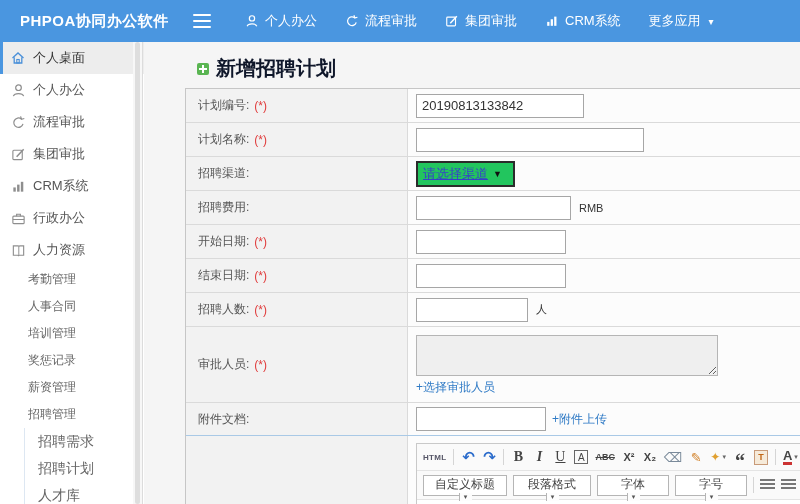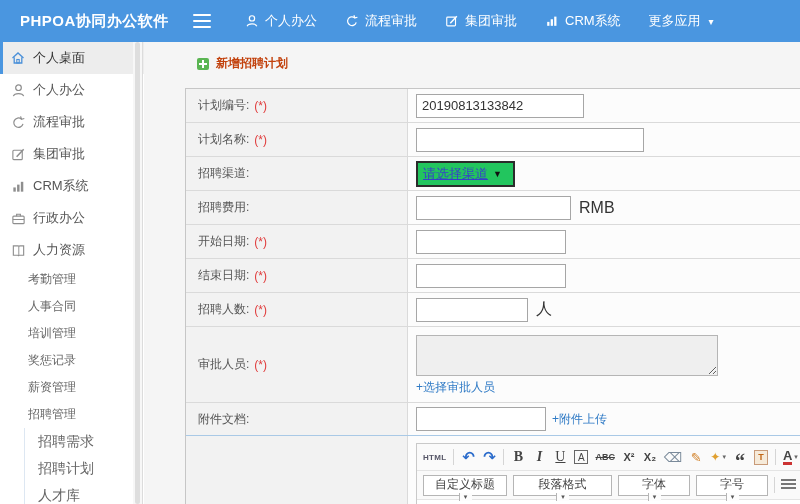--- a/index.html
+++ b/index.html
@@ -37,33 +37,33 @@
     position:absolute; top:42px; left:133px; width:10px; bottom:0;
     background:#f7f7f7; border-right:1px solid #dcdcdc;
   }
   .side-scrollbar .thumb { position:absolute; top:0; bottom:0; left:2px; width:5px; background:#dedede; border-radius:3px; }
   
   .content { position:absolute; top:42px; left:144px; right:0; bottom:0; background:#f5f5f5; }
   .page-title { position:absolute; left:53px; top:13px; display:flex; align-items:center; gap:7px; }
   .plus-icon { width:12px; height:12px; background:#5ab552; border-radius:2px; position:relative; flex-shrink:0; }
   .plus-icon::before { content:""; position:absolute; left:2px; top:5px; width:8px; height:2px; background:#fff; }
   .plus-icon::after  { content:""; position:absolute; left:5px; top:2px; width:2px; height:8px; background:#fff; }
-  .page-title h1 { font-size:12px; font-weight:bold; color:#c2410c; }
+  .page-title h1 { font-size:20px; font-weight:bold; color:#0f172a; }
   
   .form-table { position:absolute; left:41px; top:46px; width:700px; border:1px solid #c6c6c6; background:#fcfcfc; }
   .frow { display:flex; border-bottom:1px solid #dadada; }
   .frow:last-child { border-bottom:none; }
   .frow.editor-row { border-top:1px solid #a9c9e6; margin-top:-1px; }
   .h34 { height:34px; }
   .flabel { width:222px; flex-shrink:0; background:#f2f2f2; display:flex; align-items:center; padding-left:12px; border-right:1px solid #dadada; font-size:12px; color:#555; }
   .req { color:#e03c3c; margin-left:5px; font-size:12px; }
   .fvalue { flex:1; display:flex; align-items:center; padding-left:8px; background:#fcfcfc; min-width:0; }
   .tin { height:24px; border:1px solid #a6a6a6; background:#fff; font-size:13px; padding:0 5px; font-family:inherit; color:#333; }
   .w165{width:168px;} .w225{width:228px;} .w152{width:155px;} .w148{width:150px;} .w110{width:112px;} .w128{width:130px;}
-  .suffix { margin-left:8px; font-size:16px; color:#333; }
+  .suffix { margin-left:8px; font-size:11px; color:#333; }
   .sel-channel { display:flex; align-items:center; border:2px solid #2b2b2b; background:#22c55e; padding:2px 11px 2px 5px; cursor:pointer; }
   .sel-channel .stext { color:#3642c8; text-decoration:underline; font-size:13px; }
   .sel-channel .scaret { font-size:9px; color:#111; margin-left:5px; }
   .col { flex-direction:column; align-items:flex-start; justify-content:center; }
   .approver-ta { width:302px; height:54px; background:#efefef; border:1px solid #b5b5b5; resize:both; margin-top:8px; font-family:inherit; }
   .blue-link { color:#2f7ac5; font-size:12px; text-decoration:none; display:inline-block; }
   .ta-link { margin:3px 0 6px 0; }
   .inline-link { margin-left:6px; }
   
   .editor-cell { align-items:flex-start; padding-top:7px; height:200px; }
@@ -85,21 +85,21 @@
   .i-eraser { color:#7a8a9a; font-size:13px; }
   .i-brush { color:#d2822a; font-size:13px; }
   .i-paint { color:#e0a030; font-size:12px; }
   .dd-mini { font-size:7px; color:#666; margin-left:2px; }
   .i-quote { font-family:"Liberation Serif","DejaVu Serif",serif; font-size:20px; line-height:10px; color:#444; font-weight:bold; padding-top:8px; }
   .i-paste { border:1px solid #c89a78; background:#f6ead9; color:#c26614; font-size:9px; font-weight:bold; width:14px; height:15px; }
   .i-fcolor { font-size:13px; font-weight:bold; border-bottom:3px solid #cc3333; line-height:12px; }
   .ed-select { flex-shrink:0; display:flex; align-items:center; background:#fff; border:1px solid #b5b5b5; height:21px; font-size:12px; color:#444; cursor:pointer;flex-direction:column; }
   .ed-select .sv { padding:0 5px; white-space:nowrap; }
   .ed-select .da { border-left:1px solid #b5b5b5; width:13px; height:100%; display:flex; align-items:center; justify-content:center; font-size:7px; color:#555; background:#fdfdfd; }
-  .w74{width:84px;} .w68{width:99px;} .w64{width:72px;}
+  .w74{width:84px;} .w68{width:78px;} .w64{width:72px;}
   .align-ic { width:15px; height:12px; flex-shrink:0; cursor:pointer;
     background:repeating-linear-gradient(to bottom,#777 0 2px,transparent 2px 4px); }
 </style>
 </head>
 <body>
 
 <header class="topbar">
   <div class="logo">PHPOA协同办公软件</div>
   <div class="hamburger">
       <i></i>

